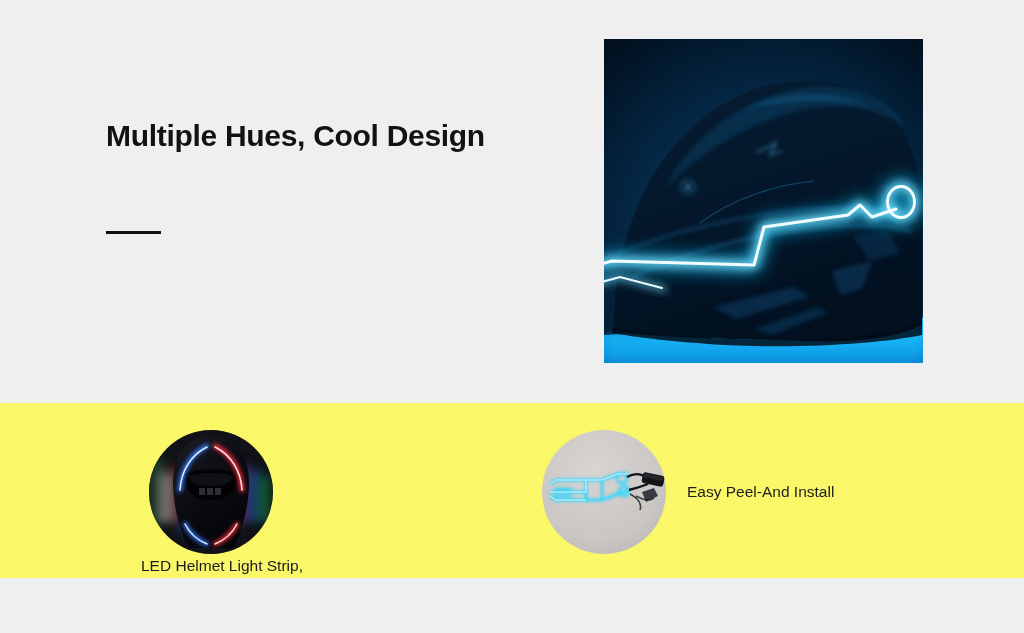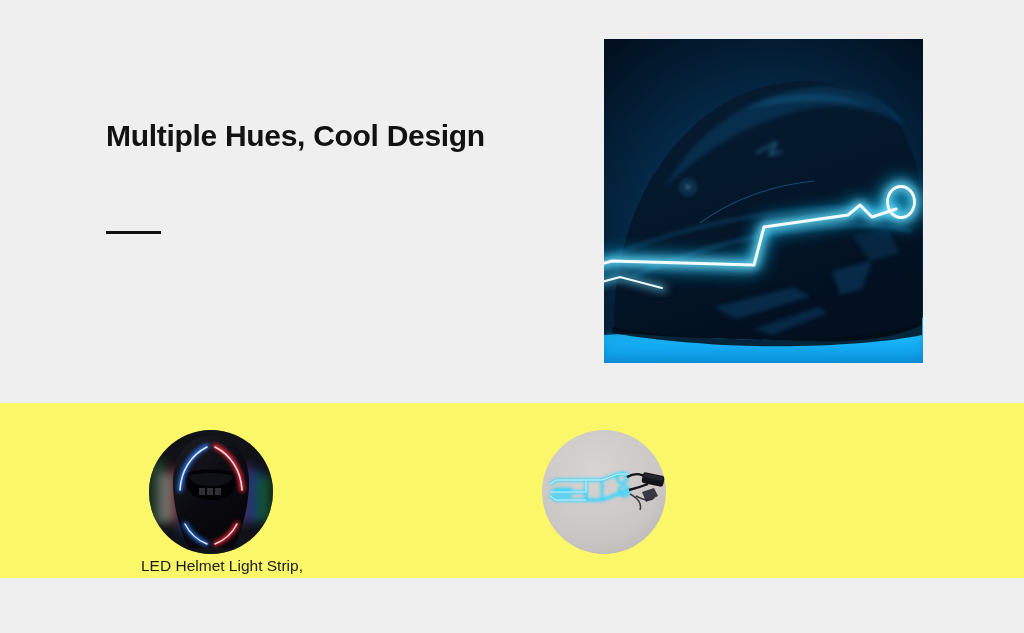--- a/index.html
+++ b/index.html
@@ -312,16 +312,17 @@
         <path d="M85 47 C94 42 102 44 106 50" fill="none" stroke="#14141a" stroke-width="2.4"></path>
         <path d="M87 60 C95 58 101 56 106 54" fill="none" stroke="#14141a" stroke-width="2.4"></path>
         <path d="M88 64 C96 68 100 74 98 80" fill="none" stroke="#3a3a42" stroke-width="1.6"></path>
         <path d="M94 66 C102 70 108 72 112 68" fill="none" stroke="#3a3a42" stroke-width="1.4"></path>
 
         <rect x="100" y="44" width="22" height="11" rx="3" fill="#131318" transform="rotate(12 111 50)"></rect>
         <rect x="101" y="45" width="20" height="4" rx="2" fill="#2c2c34" transform="rotate(12 111 50)" opacity="0.8"></rect>
         <path d="M100 62 L112 58 L116 66 L104 72 Z" fill="#20202a" opacity="0.85"></path>
       </svg>
     </div>
+    <div class="feature-caption">Easy Peel-And Install</div>
   </div>
 </div>
 
 <div class="bottom-strip"></div>
 
 </body></html>

